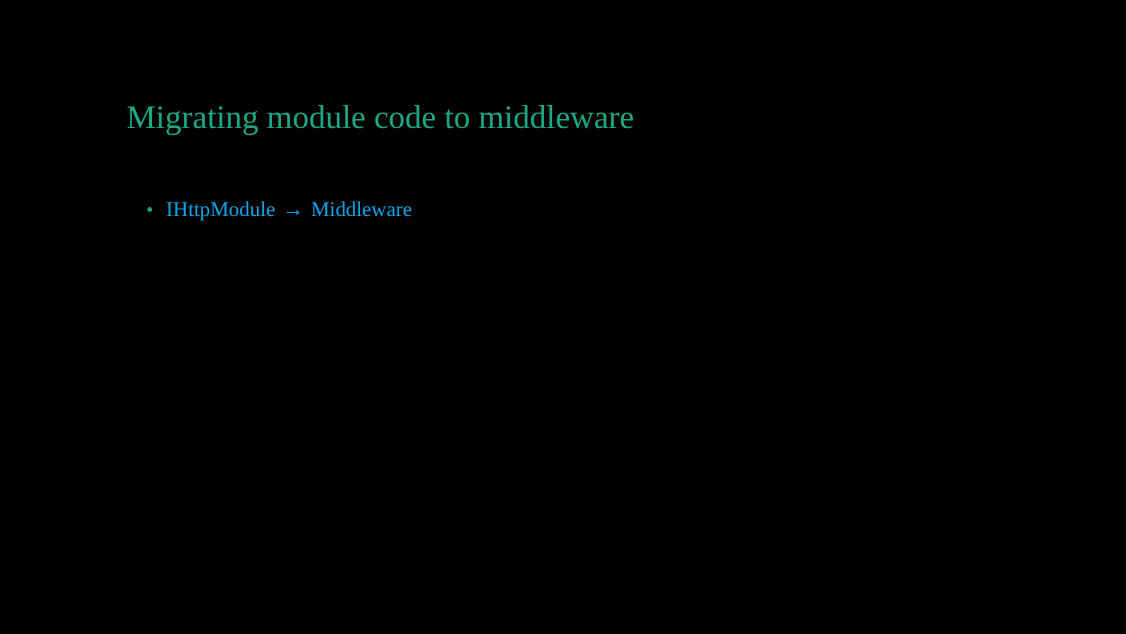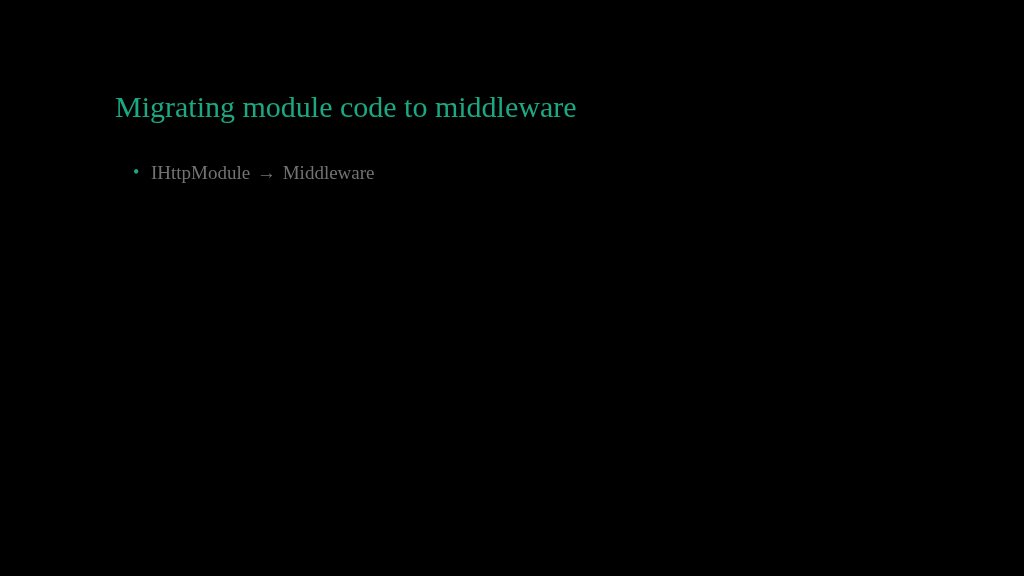--- a/index.html
+++ b/index.html
@@ -16,28 +16,28 @@
     }
     .slide {
       width: 100%;
       height: 100%;
       padding: 90px 115px;
     }
     .title {
       color: #1ca883;
       font-size: 30px;
       font-weight: normal;
-      margin-bottom: 38px;
+      margin-bottom: 56px;
     }
     .bullet-list {
       list-style: none;
       padding-left: 18px;
     }
     .bullet-item {
-      color: #737373;
+      color: #0ea5e9;
       font-size: 19px;
       margin-bottom: 18px;
       position: relative;
       padding-left: 18px;
     }
     .bullet-item::before {
       content: "•";
       color: #1ca883;
       position: absolute;
       left: 0;

